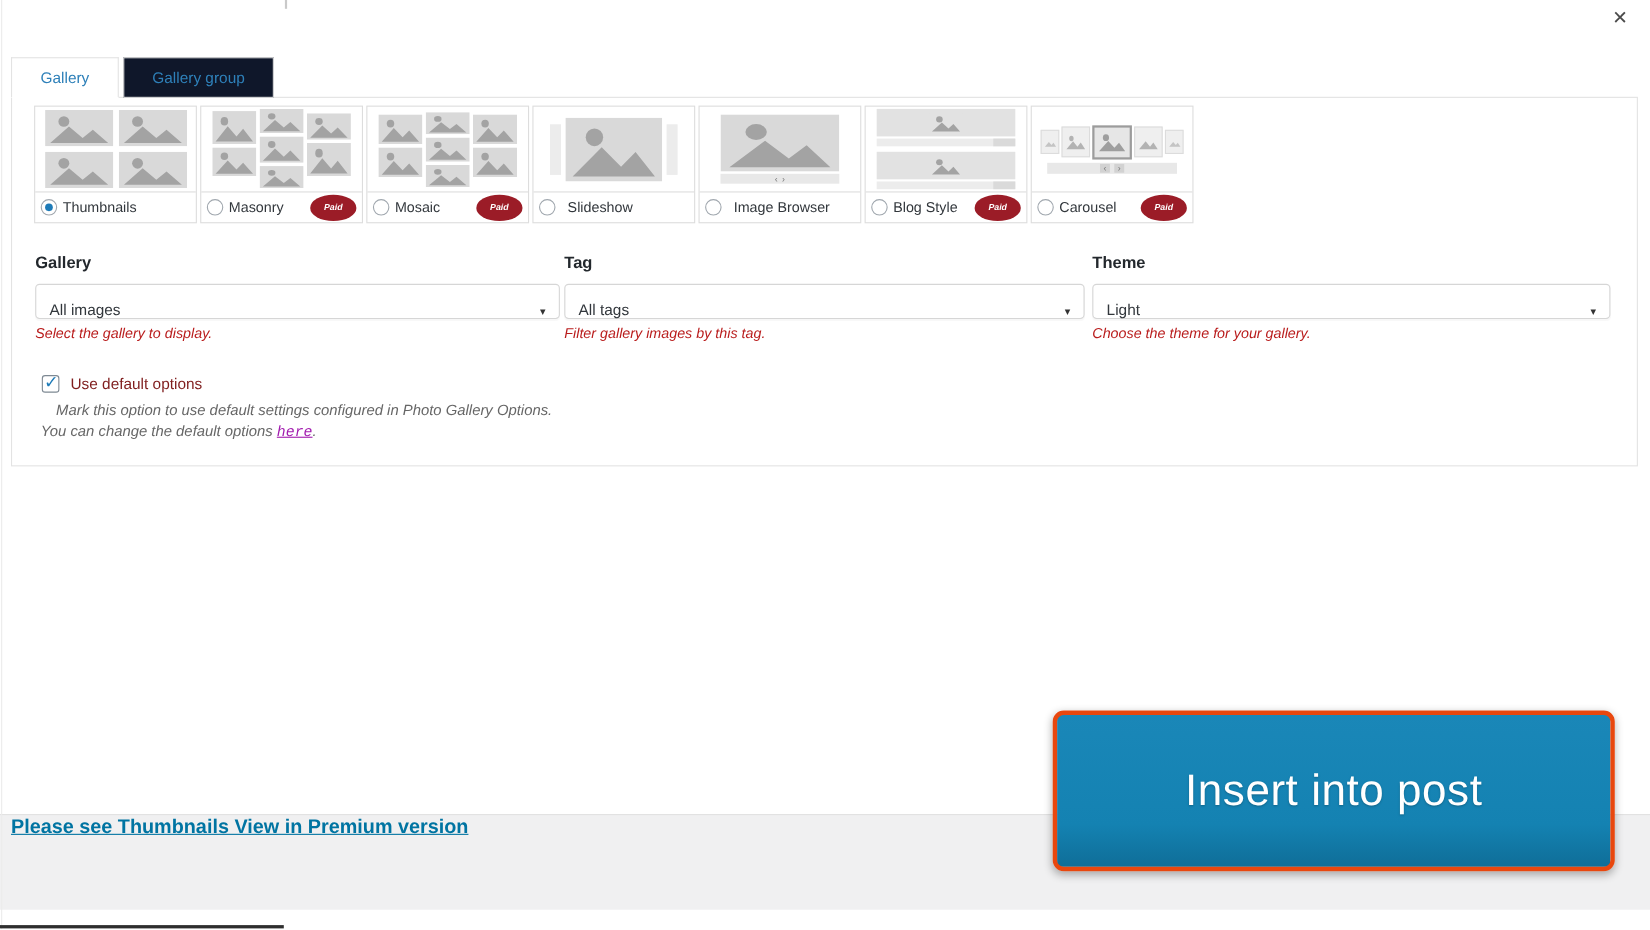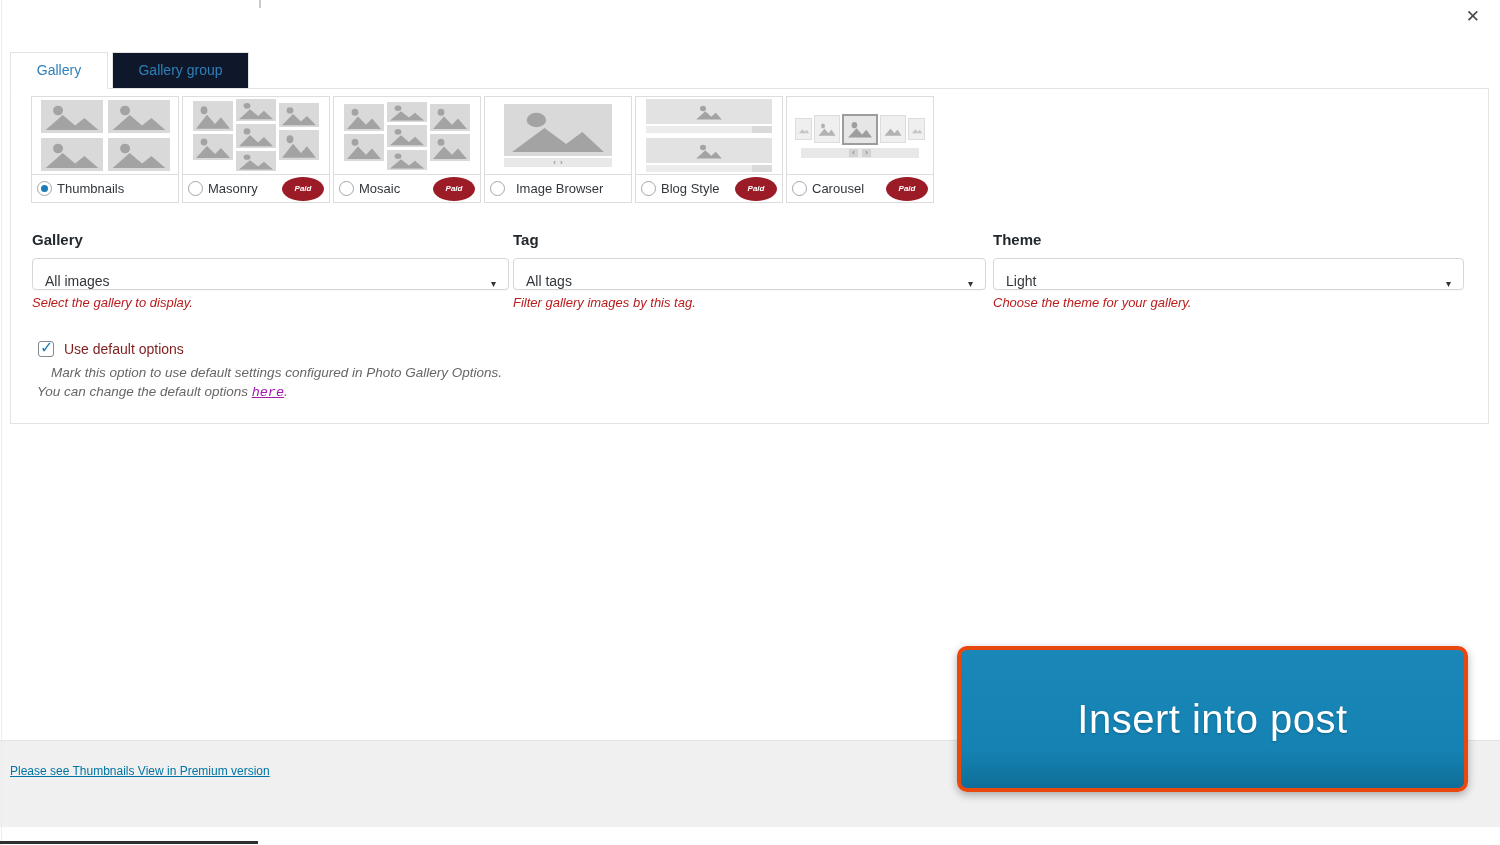--- a/index.html
+++ b/index.html
@@ -81,21 +81,21 @@
   .chk-row { position:absolute; left:27px; top:252px; display:flex; align-items:center; }
   .checkbox { width:16px; height:16px; border:1px solid #7e8993; border-radius:3px; background:#fff; position:relative; cursor:pointer; }
   .checkbox .check { position:absolute; left:1px; top:-4px; font-size:16px; font-weight:700; color:#1e7bb8; }
   .chk-label { margin-left:10px; font-size:14px; color:#7f1d1d; }
   .note1 { position:absolute; left:40px; top:276px; font-size:13.5px; font-style:italic; color:#666; }
   .note2 { position:absolute; left:26px; top:295px; font-size:13.5px; font-style:italic; color:#666; }
   .note2 a { color:#a21caf; text-decoration:underline; cursor:pointer;font-family:Liberation Mono, monospace; }
 
   
   .footer-band { position:absolute; left:0; top:740px; width:1500px; height:87px; background:#f0f0f1; border-top:1px solid #e2e2e2; }
-  .premium-link { position:absolute; left:10px; top:23px; font-size:12px; color:#0074a2; text-decoration:underline; cursor:pointer; }
+  .premium-link { position:absolute; left:10px; top:0; font-size:18px; color:#0074a2; text-decoration:underline; cursor:pointer;font-weight:bold; }
 
   
   .insert-btn { position:absolute; left:957px; top:646px; width:511px; height:146px; border:4px solid #e8470e; border-radius:10px;
                 background:linear-gradient(180deg,#1a87b8 0%,#1482b2 72%,#0f6e98 100%);
                 display:flex; align-items:center; justify-content:center; cursor:pointer; z-index:7;
                 box-shadow:0 3px 8px rgba(0,0,0,0.3); }
   .insert-btn span { color:#fff; font-size:40px; letter-spacing:0.5px; text-shadow:0 1px 2px rgba(0,0,0,0.25); }
 </style>
 </head>
 <body>
@@ -247,20 +247,37 @@
             </div>
           </div>
         </div>
         <div class="card-foot">
           <span class="radio"></span>
           <span>Mosaic</span>
           <span class="paid">Paid</span>
         </div>
       </div>
 
+      <div class="card">
+        <div class="card-preview">
+          <div class="slideshow-wrap">
+            <div class="side-strip"></div>
+            <svg class="ph" width="88" height="58" viewBox="0 0 40 26" preserveAspectRatio="none">
+                <rect width="40" height="26" fill="#d9d9d9"></rect>
+                <circle cx="12" cy="8" r="3.6" fill="#a3a3a3"></circle>
+                <path d="M3 24 L15 12 L23 20 L29 14 L37 24 Z" fill="#a3a3a3"></path>
+              </svg>
+            <div class="side-strip"></div>
+          </div>
+        </div>
+        <div class="card-foot">
+          <span class="radio wide"></span>
+          <span>Slideshow</span>
+        </div>
+      </div>
 
       <div class="card">
         <div class="card-preview">
           <div class="ib-wrap">
             <svg class="ph" width="108" height="52" viewBox="0 0 40 26" preserveAspectRatio="none">
                 <rect width="40" height="26" fill="#d9d9d9"></rect>
                 <circle cx="12" cy="8" r="3.6" fill="#a3a3a3"></circle>
                 <path d="M3 24 L15 12 L23 20 L29 14 L37 24 Z" fill="#a3a3a3"></path>
               </svg>
             <div class="nav-bar ib-bar">

